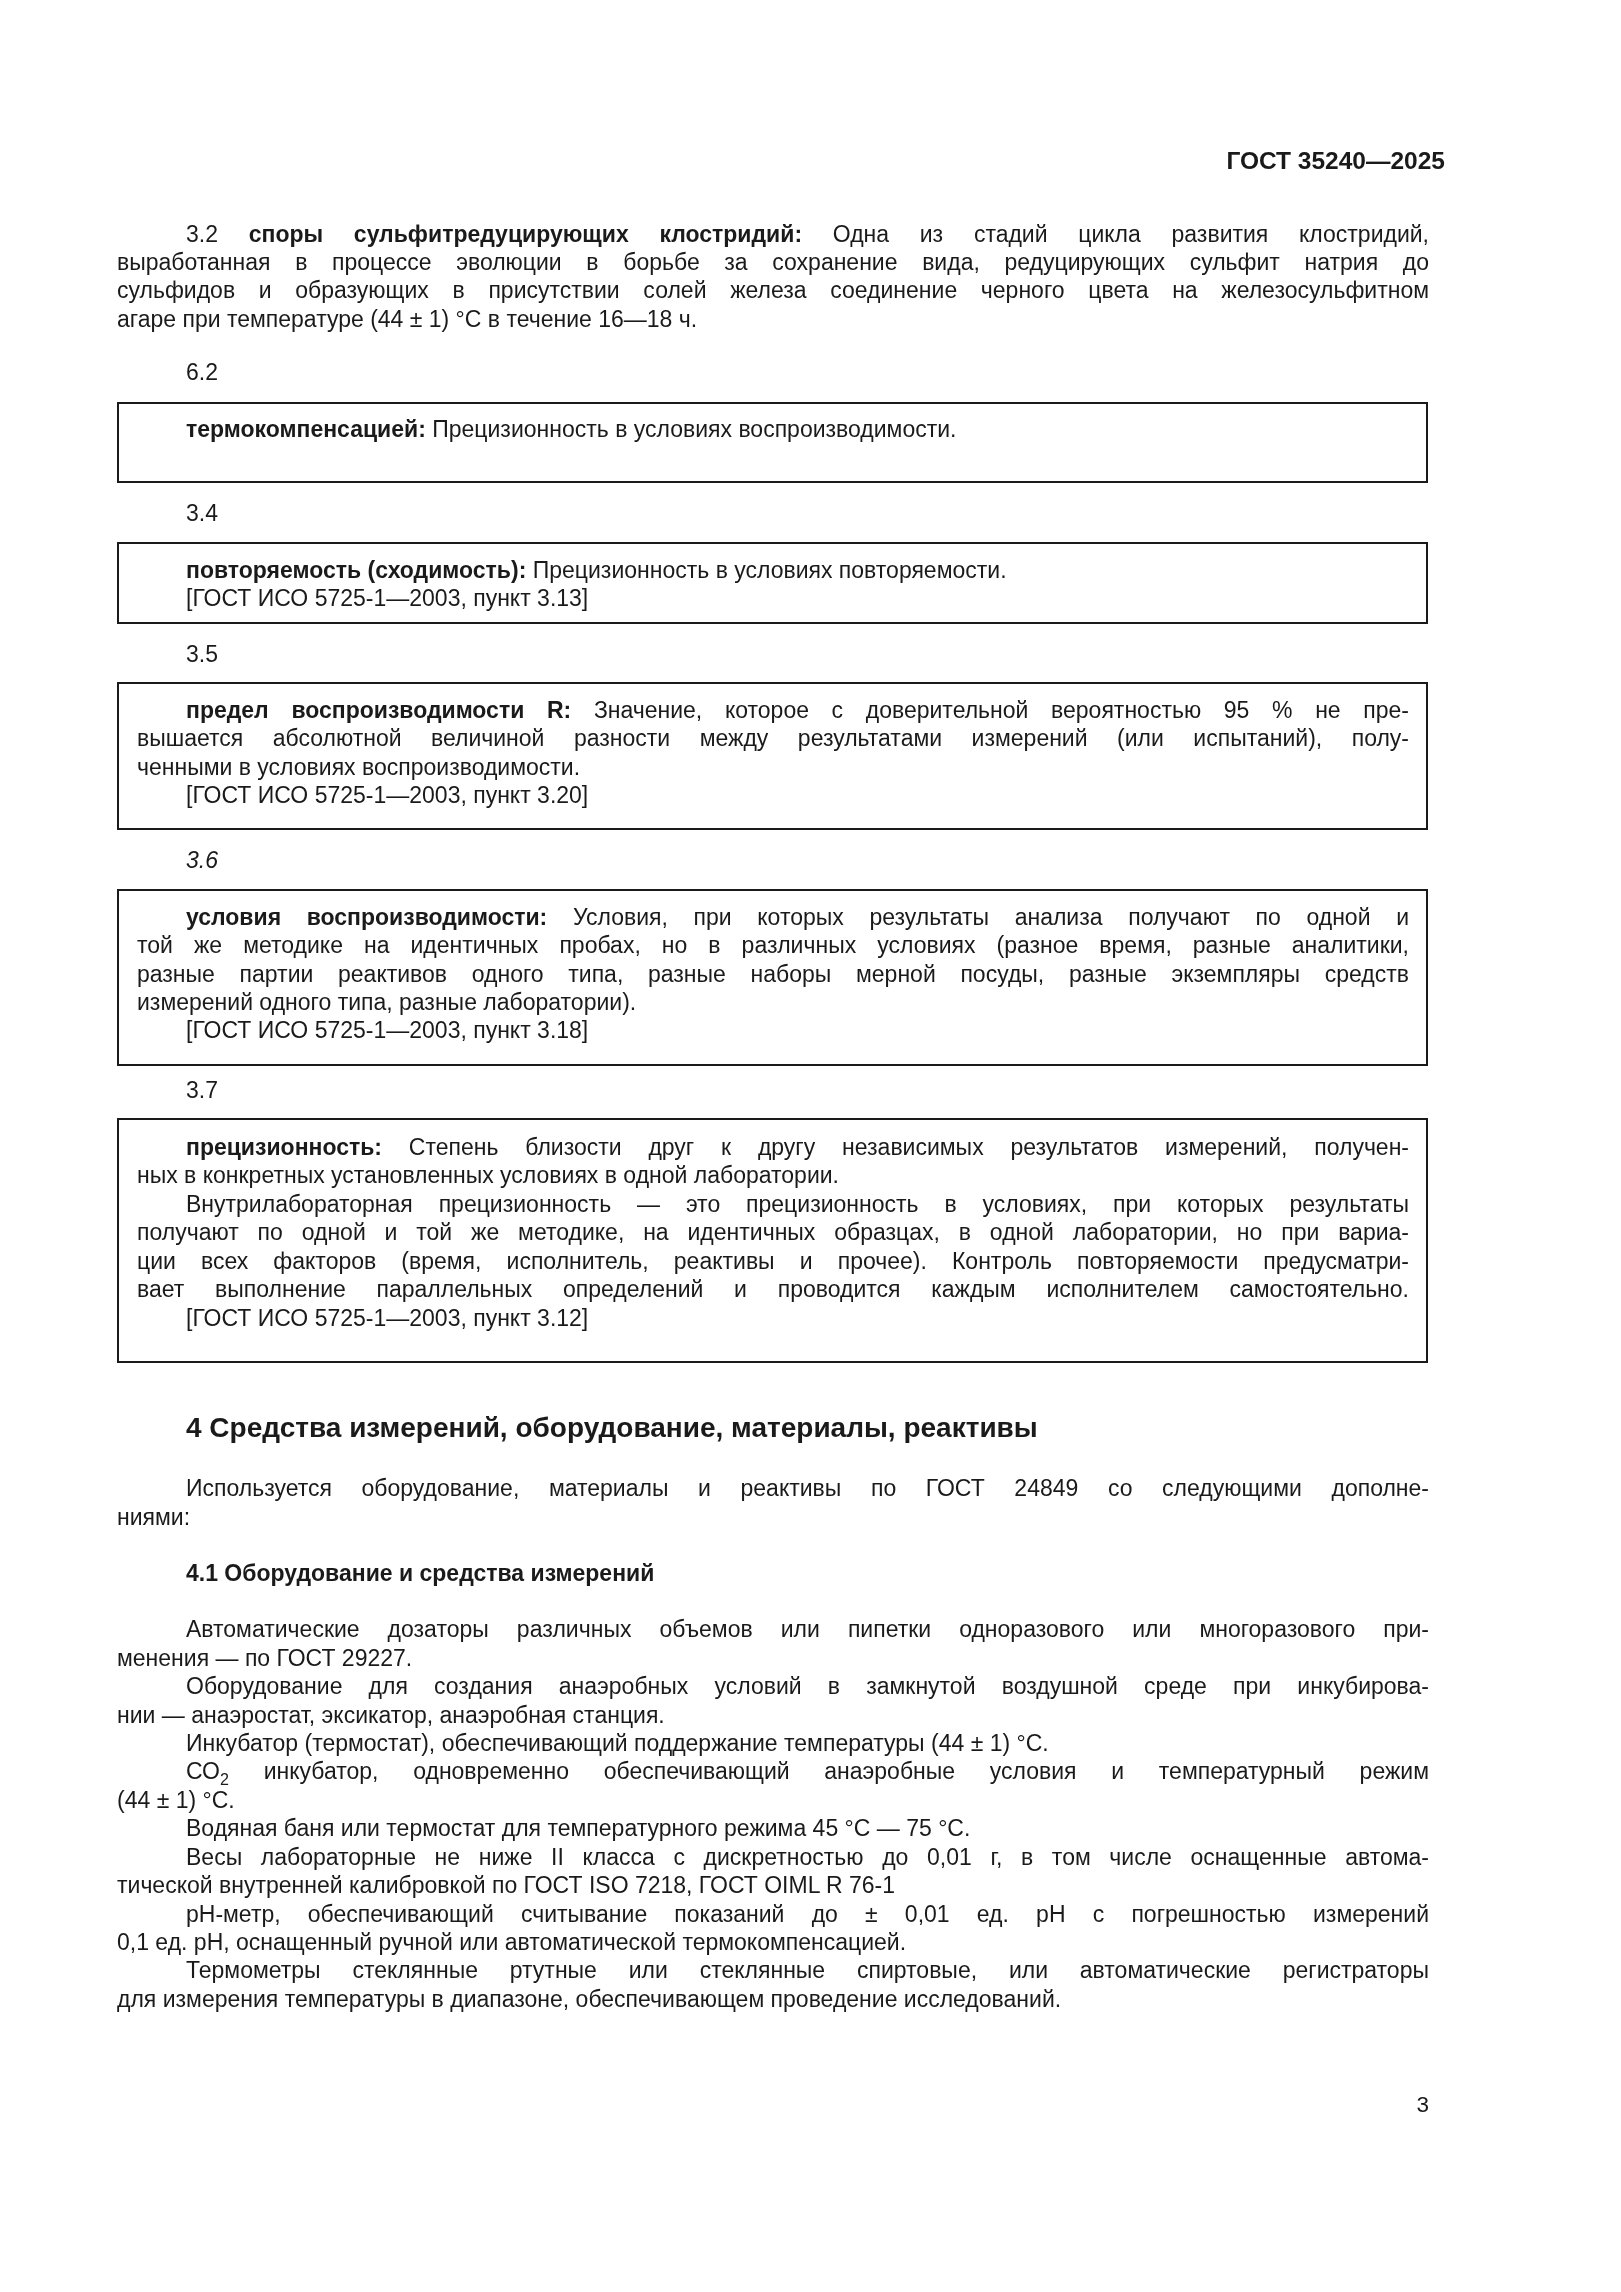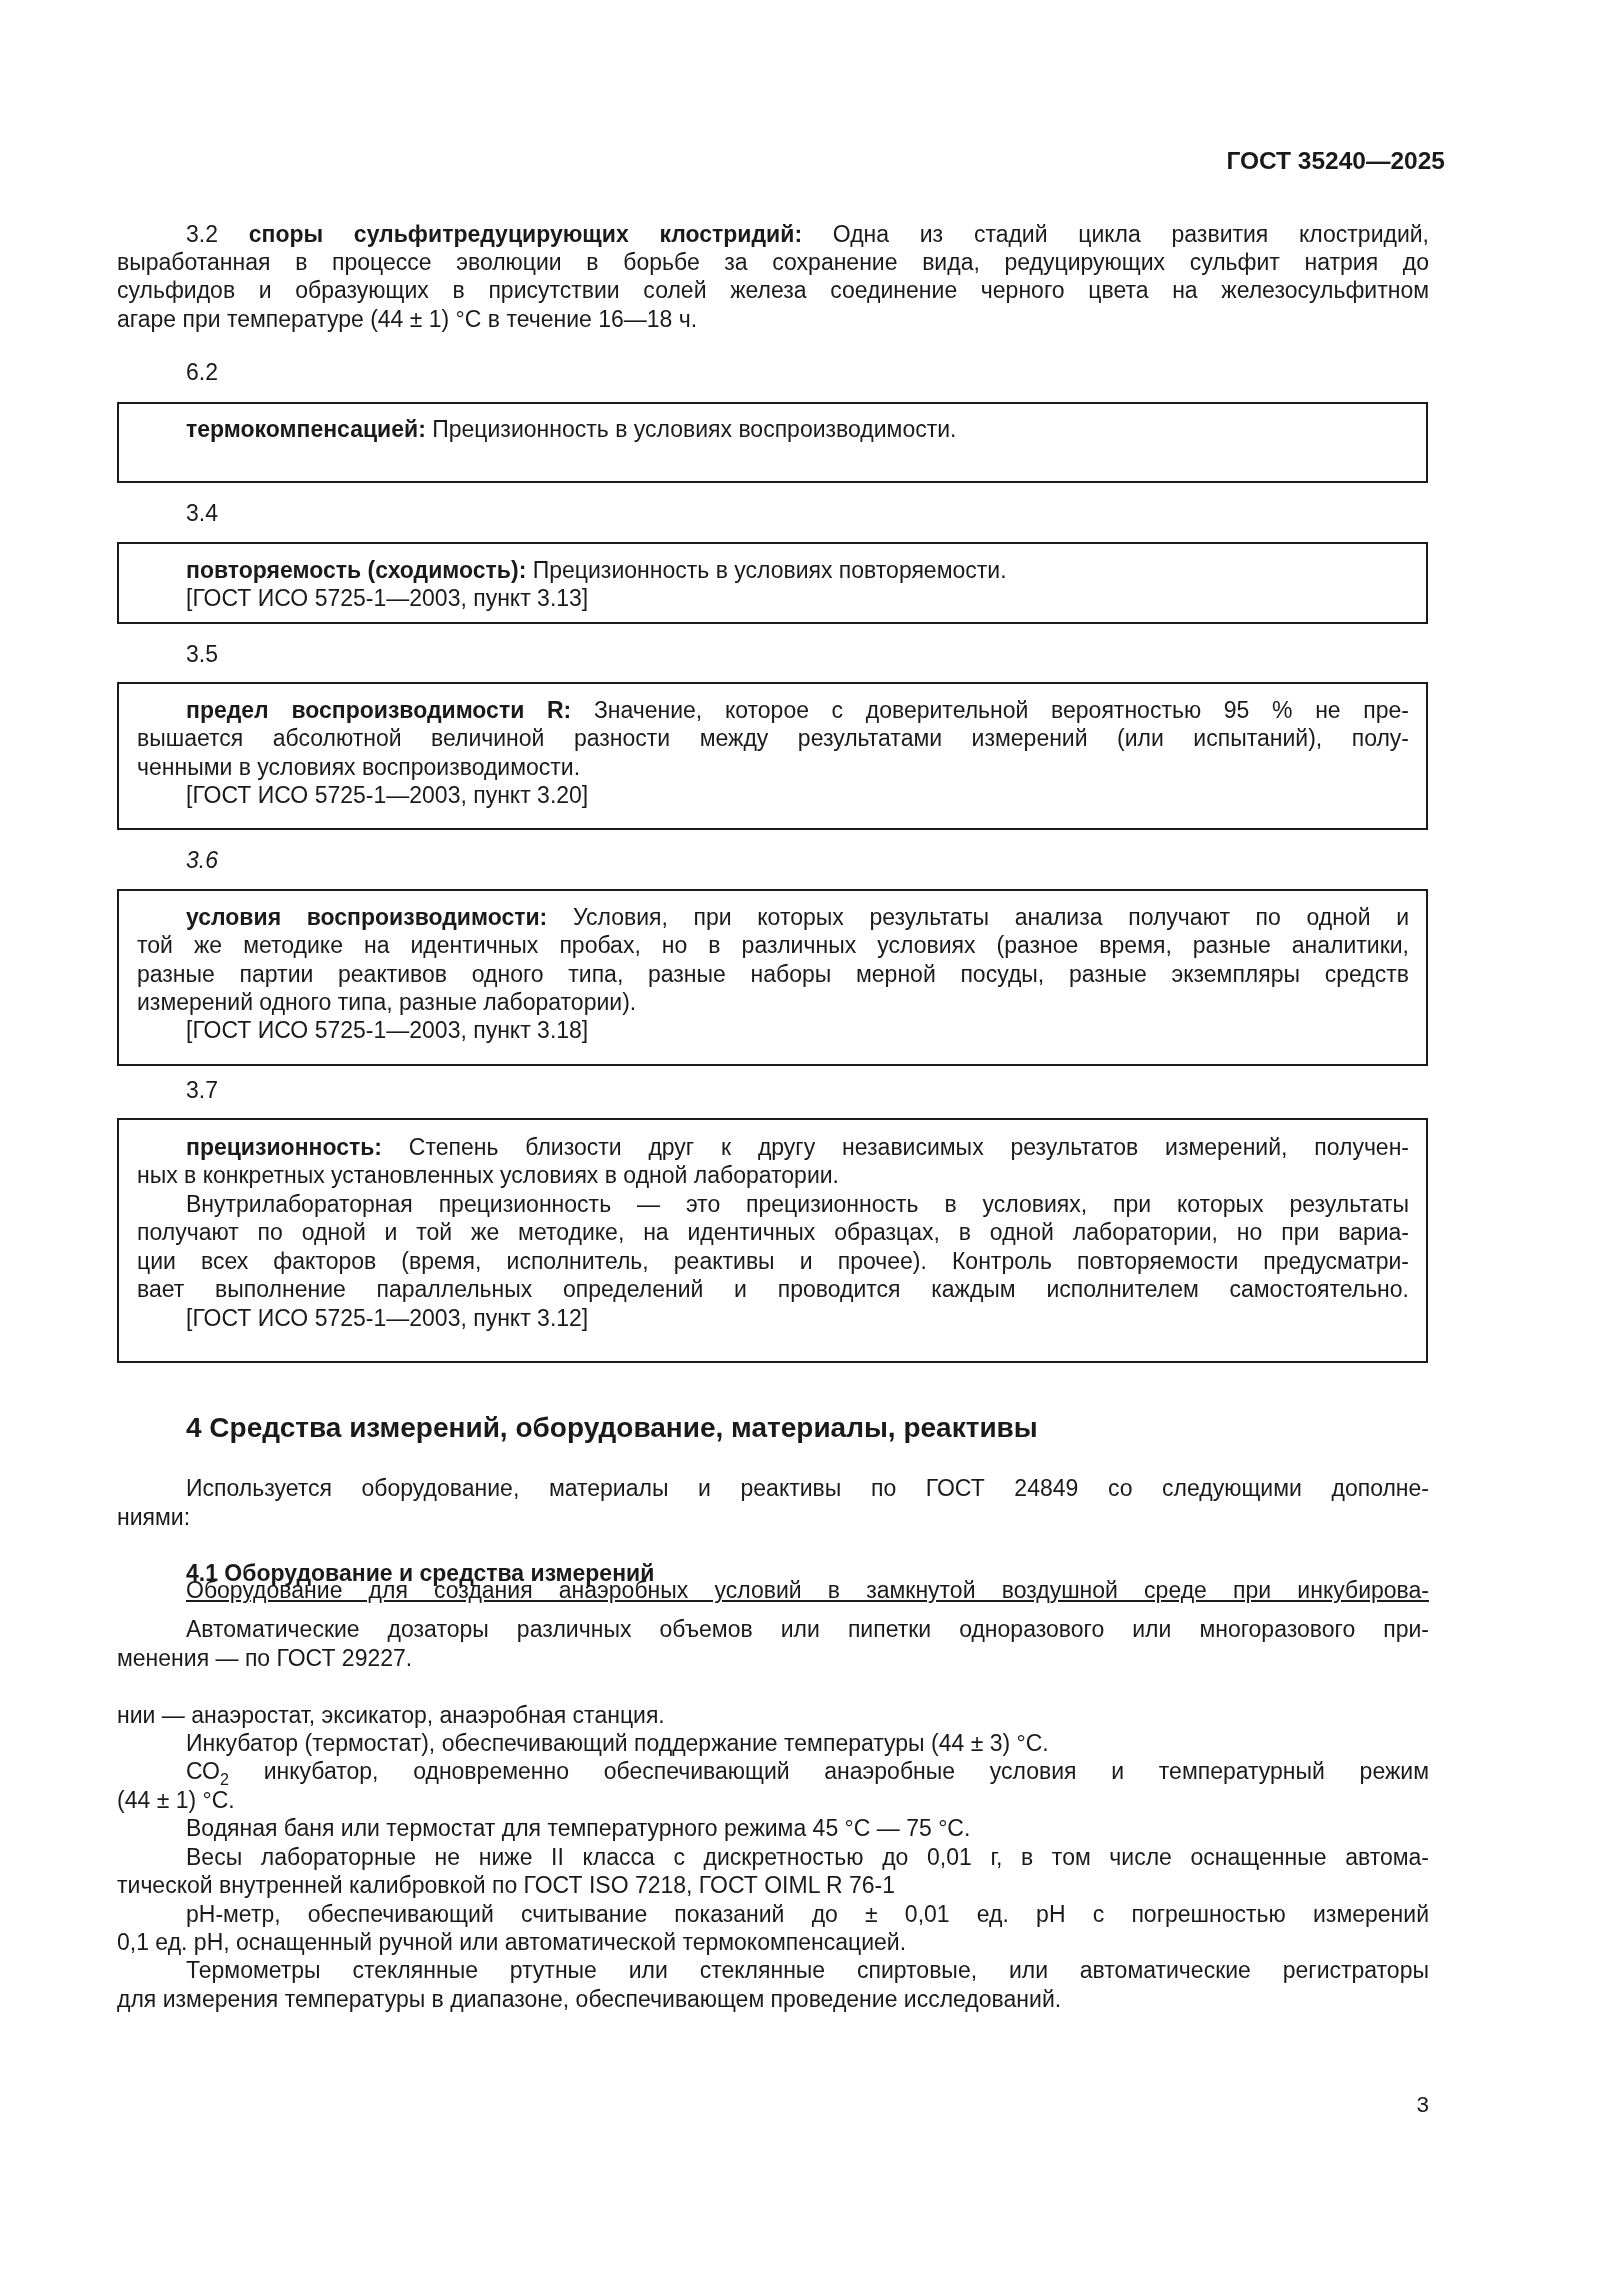--- a/index.html
+++ b/index.html
@@ -91,24 +91,24 @@
 
   <div class="h1" style="top:1412px;">4  Средства измерений, оборудование, материалы, реактивы</div>
   <div class="ln ind just" style="top:1474px;">Используется оборудование, материалы и реактивы по ГОСТ 24849 со следующими дополне-</div>
   <div class="ln" style="top:1503px;">ниями:</div>
 
   <div class="h2" style="top:1560px;">4.1  Оборудование и средства измерений</div>
 
   <div class="ln ind just" style="top:1615px;">Автоматические дозаторы различных объемов или пипетки одноразового или многоразового при-</div>
   <div class="ln" style="top:1644px;">менения — по ГОСТ 29227.</div>
 
-  <div class="ln ind just" style="top:1576px;text-decoration:underline;">Оборудование для создания анаэробных условий в замкнутой воздушной среде при инкубирова-</div>
+  <div class="ln ind just" style="top:1672px;">Оборудование для создания анаэробных условий в замкнутой воздушной среде при инкубирова-</div>
   <div class="ln" style="top:1701px;">нии — анаэростат, эксикатор, анаэробная станция.</div>
 
-  <div class="ln ind" style="top:1729px;">Инкубатор (термостат), обеспечивающий поддержание температуры (44 ± 3) °С.</div>
+  <div class="ln ind" style="top:1729px;">Инкубатор (термостат), обеспечивающий поддержание температуры (44 ± 1) °С.</div>
 
   <div class="ln ind just" style="top:1757px;">
     <span><span>СО</span><sub>2</sub></span><span> инкубатор, одновременно обеспечивающий анаэробные условия и температурный режим</span>
   </div>
   <div class="ln" style="top:1786px;">(44 ± 1) °С.</div>
 
   <div class="ln ind" style="top:1814px;">Водяная баня или термостат для температурного режима 45 °С — 75 °С.</div>
 
   <div class="ln ind just" style="top:1843px;">Весы лабораторные не ниже II класса с дискретностью до 0,01 г, в том числе оснащенные автома-</div>
   <div class="ln" style="top:1871px;">тической внутренней калибровкой по ГОСТ ISO 7218, ГОСТ OIML R 76-1</div>

